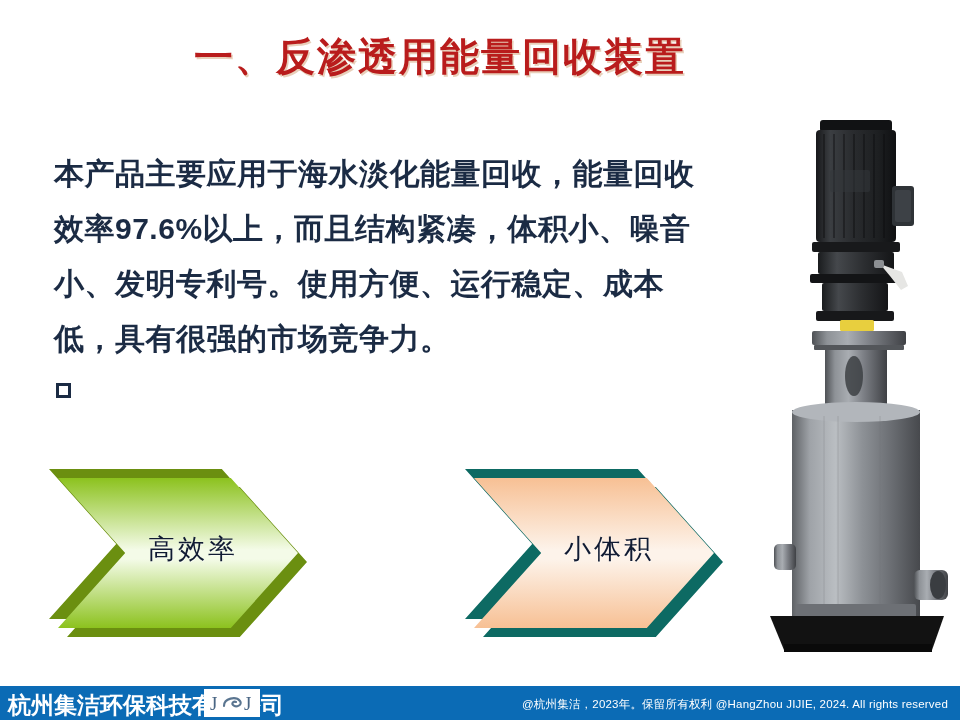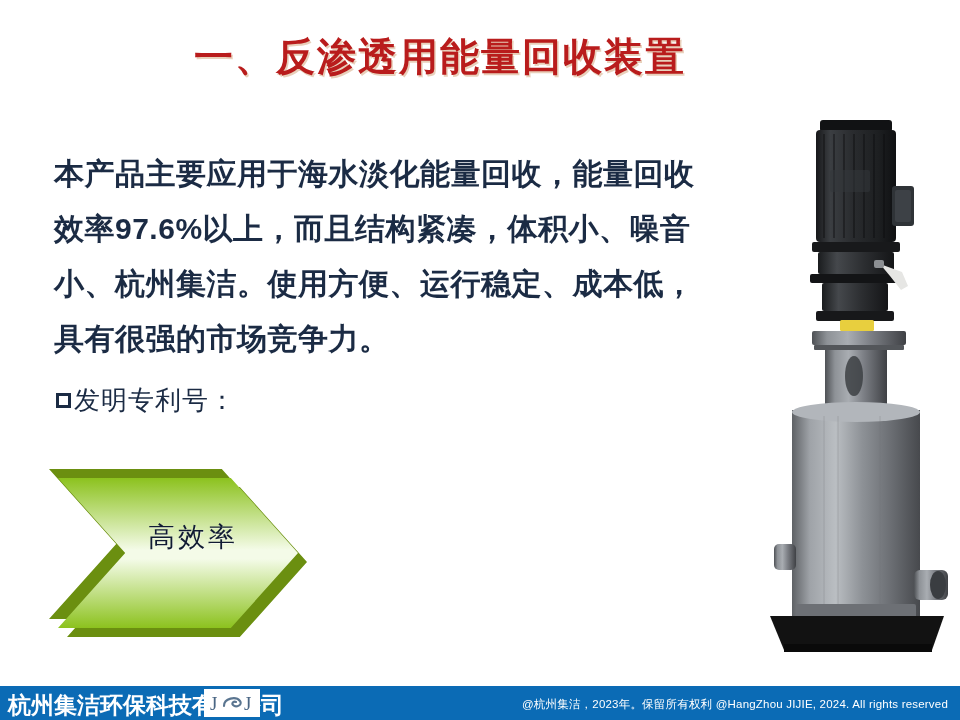--- a/index.html
+++ b/index.html
@@ -107,21 +107,21 @@
   }
   .chev-face {
     left: 0;
     top: 0;
     width: 240px;
     height: 150px;
   }
   .chev-label {
     position: absolute;
     left: 0;
-    top: 4px;
+    top: 16px;
     width: 240px;
     height: 110px;
     display: flex;
     align-items: center;
     justify-content: center;
     padding-left: 30px;
     box-sizing: border-box;
     font-family: "DejaVu Serif", "Liberation Serif", serif;
     font-size: 27px;
     color: #101B33;
@@ -180,37 +180,42 @@
     color: #ffffff;
     white-space: nowrap;
     letter-spacing: 0.2px;
   }
 </style>
 </head>
 <body style="background: rgb(255, 255, 255);">
 
 <div id="slide-title" style="color: #b91c1c;">一、反渗透用能量回收装置</div>
 
-<div id="body-copy" style="color: rgb(27, 43, 68);">本产品主要应用于海水淡化能量回收，能量回收效率97.6%以上，而且结构紧凑，体积小、噪音小、杭州集洁。使用方便、运行稳定、成本低，具有很强的市场竞争力。</div>
+<div id="body-copy" style="color: rgb(27, 43, 68);">本产品主要应用于海水淡化能量回收，能量回收效率97.6%以上，而且结构紧凑，体积小、噪音小、发明专利号。使用方便、运行稳定、成本低，具有很强的市场竞争力。</div>
 
 <div id="patent-line">
   <span id="patent-bullet"></span>
-  <span id="patent-label">发明专利号：</span>
 </div>
 
 <div id="chevron-band">
 
   <div class="chevron" id="chev-0">
     <div class="chev-edge-top" style="background: rgb(107, 143, 16);"></div>
     <div class="chev-edge-bottom" style="background: rgb(107, 143, 16);"></div>
     <div class="chev-face" style="background: linear-gradient(rgb(140, 194, 30) 0%, rgb(244, 251, 232) 48%, rgb(244, 251, 232) 54%, rgb(140, 194, 30) 100%);"></div>
     <div class="chev-label">高效率</div>
   </div>
 
 
+  <div class="chevron" id="chev-2">
+    <div class="chev-edge-top" style="background: rgb(13, 106, 99);"></div>
+    <div class="chev-edge-bottom" style="background: rgb(13, 106, 99);"></div>
+    <div class="chev-face" style="background: linear-gradient(rgb(247, 192, 148) 0%, rgb(253, 243, 234) 48%, rgb(253, 243, 234) 54%, rgb(247, 192, 148) 100%);"></div>
+    <div class="chev-label">小体积</div>
+  </div>
 
 </div>
 
 <svg id="product-photo" viewBox="0 0 196 552">
   <defs>
     <linearGradient id="motorGrad" x1="0" y1="0" x2="1" y2="0">
       <stop offset="0" stop-color="#17181a"></stop>
       <stop offset="0.18" stop-color="#3b3e42"></stop>
       <stop offset="0.45" stop-color="#2a2c2f"></stop>
       <stop offset="0.78" stop-color="#1d1f21"></stop>

